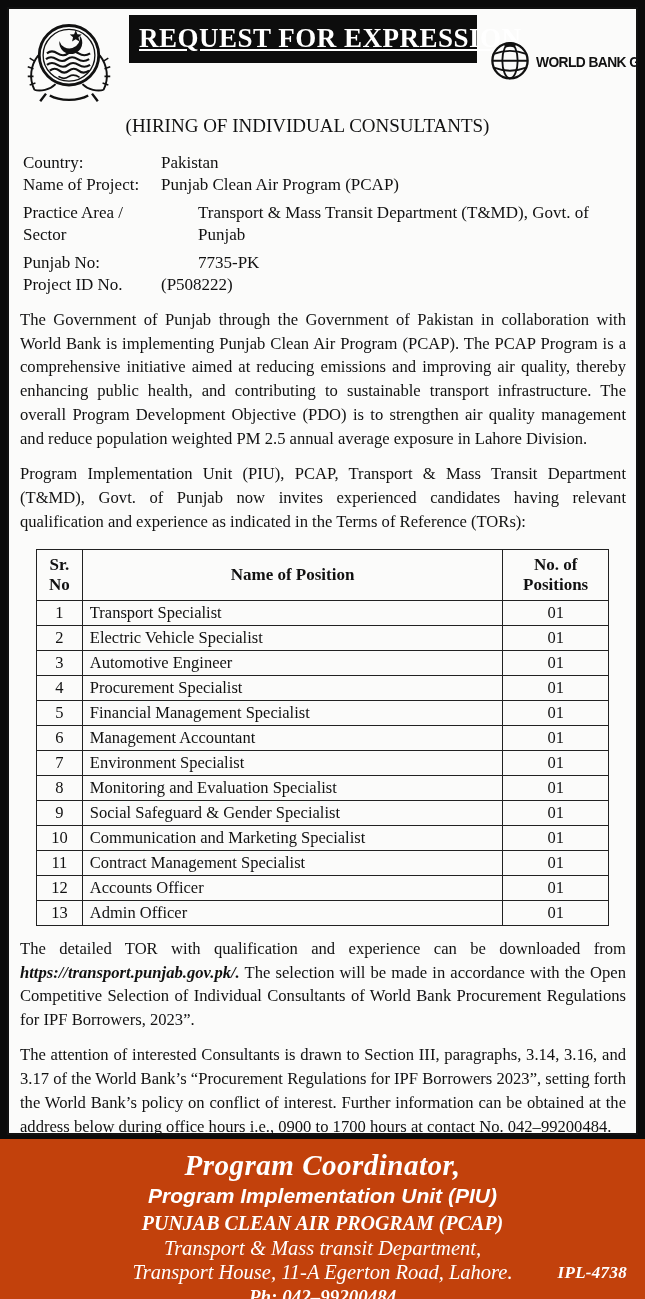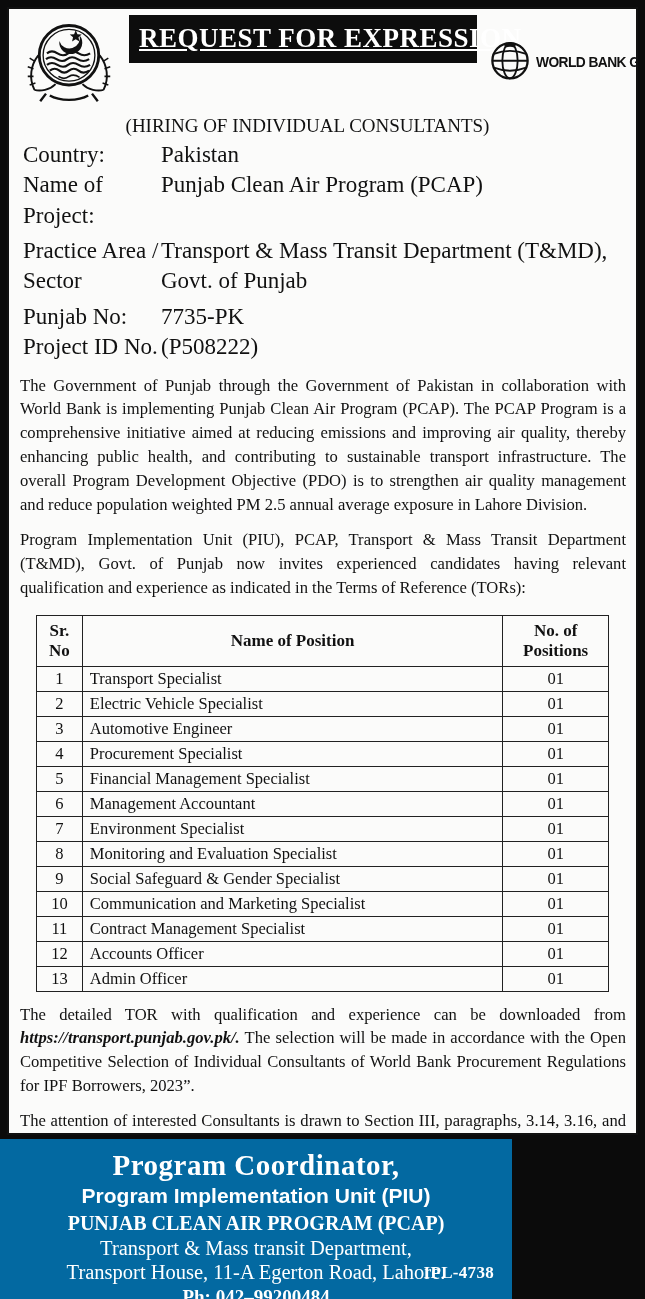--- a/index.html
+++ b/index.html
@@ -64,23 +64,23 @@
     transform-origin: left center;
   }
   .subtitle {
     text-align: center;
     font-weight: normal;
     font-size: 19px;
     margin: 2px 60px 0 30px;
     white-space: nowrap;
   }
   
-  .details { margin: 3px 10px 0 14px; font-size: 23px; }
+  .details { margin: 15px 10px 0 14px; font-size: 17px; }
   .detail-row { display: flex; line-height: 1.32; }
-  .detail-row.sp { margin-top: 5px; }
+  .detail-row.sp { margin-top: 5px; gap: 37px; }
   .detail-label { width: 138px; flex: 0 0 138px; }
   
   .para {
     margin: 11px 10px 0 11px;
     font-size: 16.6px;
     line-height: 1.44;
     text-align: justify;
   }
   .para .bi { font-weight: bold; font-style: italic; }
   
@@ -100,25 +100,26 @@
     text-align: center;
   }
   table.positions td.sr { width: 47px; text-align: center; }
   table.positions td.position { text-align: left; padding-left: 7px; }
   table.positions td.count { width: 108px; text-align: center; }
   table.positions th.c-name { width: 442px; }
   
   .footer {
     position: absolute;
     left: 0; bottom: 0;
-    width: 512px; height: 160px;
-    background: #0369a1;
+    width: 645px; height: 160px;
+    background: #c2410c;
     color: #fff;
     text-align: center;
     padding-top: 10px;
+    font-style: italic;
   }
   .fline0 { font-size: 29px; font-weight: bold; line-height: 1.15; letter-spacing: 0.5px; }
   .fline1 { font-family: "Liberation Sans", sans-serif; font-size: 21px; font-weight: bold; line-height: 1.35; }
   .fline2 { font-size: 20px; font-weight: bold; line-height: 1.25; }
   .fline3 { font-size: 20.5px; line-height: 1.2; }
   .fline4 { font-size: 20.5px; line-height: 1.2; }
   .fline5 { font-size: 19px; font-weight: bold; line-height: 1.25; }
   .ipl {
     position: absolute;
     right: 18px; bottom: 16px;

